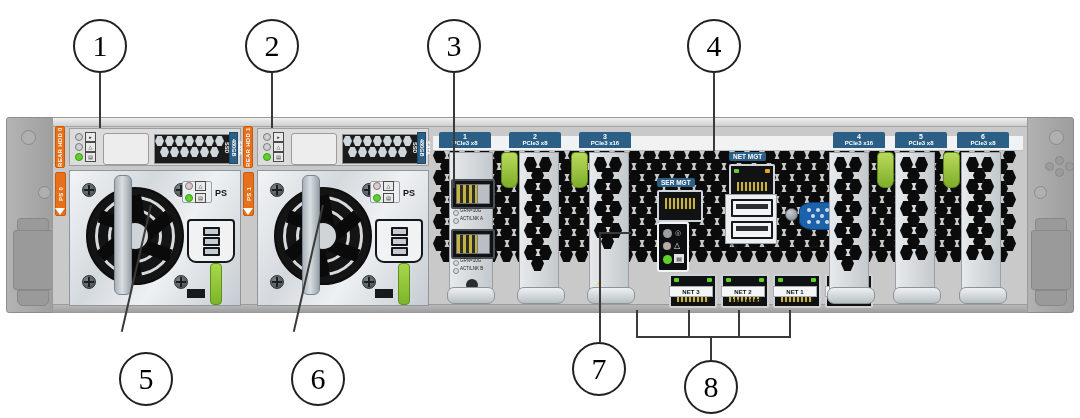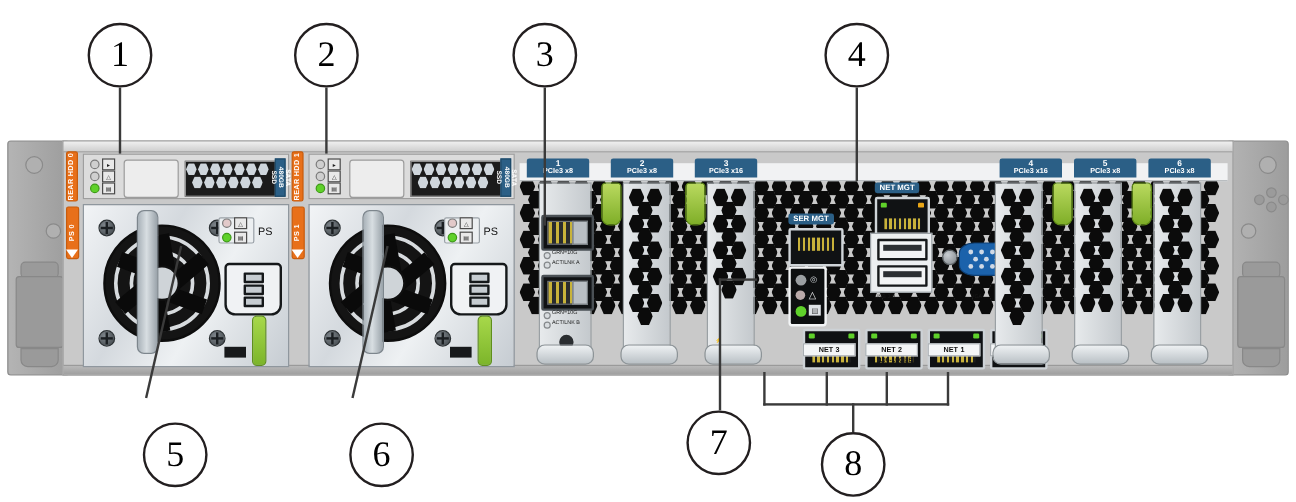--- a/index.html
+++ b/index.html
@@ -84,21 +84,21 @@
   .screw:before{left:1px;top:5px;width:10px;height:2px;}
   .screw:after{left:5px;top:1px;width:2px;height:10px;}
   .iec{position:absolute;width:44px;height:40px;background:#f0f2f4;
        border:2px solid #15181a;border-radius:4px 4px 9px 9px;}
   .iecpin{position:absolute;background:#c6ccd1;border:2px solid #15181a;border-radius:1px;}
   .greenbar{position:absolute;width:10px;height:40px;border-radius:4px;
             background:linear-gradient(180deg,#a7d84a,#7cb52a);border:1px solid #5f8f1c;}
   .psled{position:absolute;width:30px;height:22px;background:#eceff1;
          border:1px solid #9aa1a7;border-radius:2px;
          display:flex;flex-direction:column;justify-content:center;gap:2px;padding-left:2px;box-sizing:border-box;}
-  .pslbl{position:absolute;font-size:9px;font-weight:normal;color:#111;}
+  .pslbl{position:absolute;font-size:9px;font-weight:bold;color:#111;}
   .blackbar{position:absolute;background:#17191b;}
 
   
   .pcilabel{position:absolute;background:#2b5f86;color:#fff;border-radius:2px 2px 0 0;
             font-size:6px;font-weight:bold;text-align:center;line-height:1.05;
             padding:1px 0;z-index:6;}
   .pcilabel b{font-size:7px;display:block;}
   .filler{position:absolute;background:linear-gradient(90deg,#e7eaec,#c4c9cd);
           border:1px solid #9aa0a4;box-sizing:border-box;}
   .ejector{position:absolute;width:15px;height:34px;border-radius:4px 4px 7px 7px;

